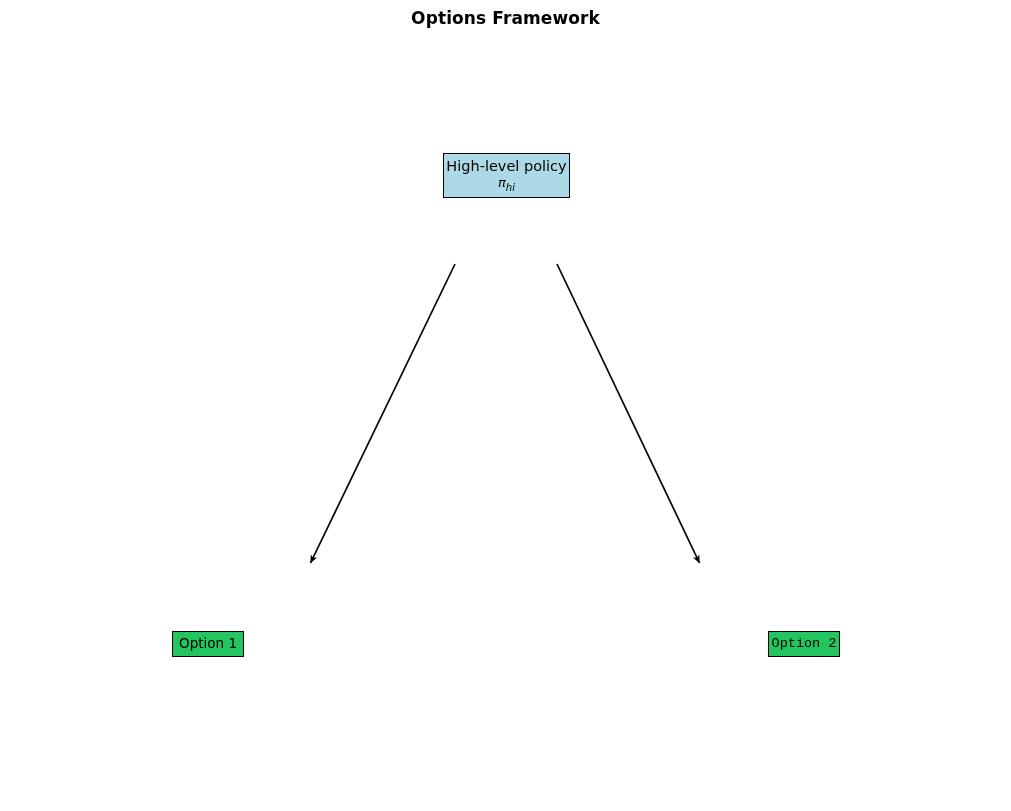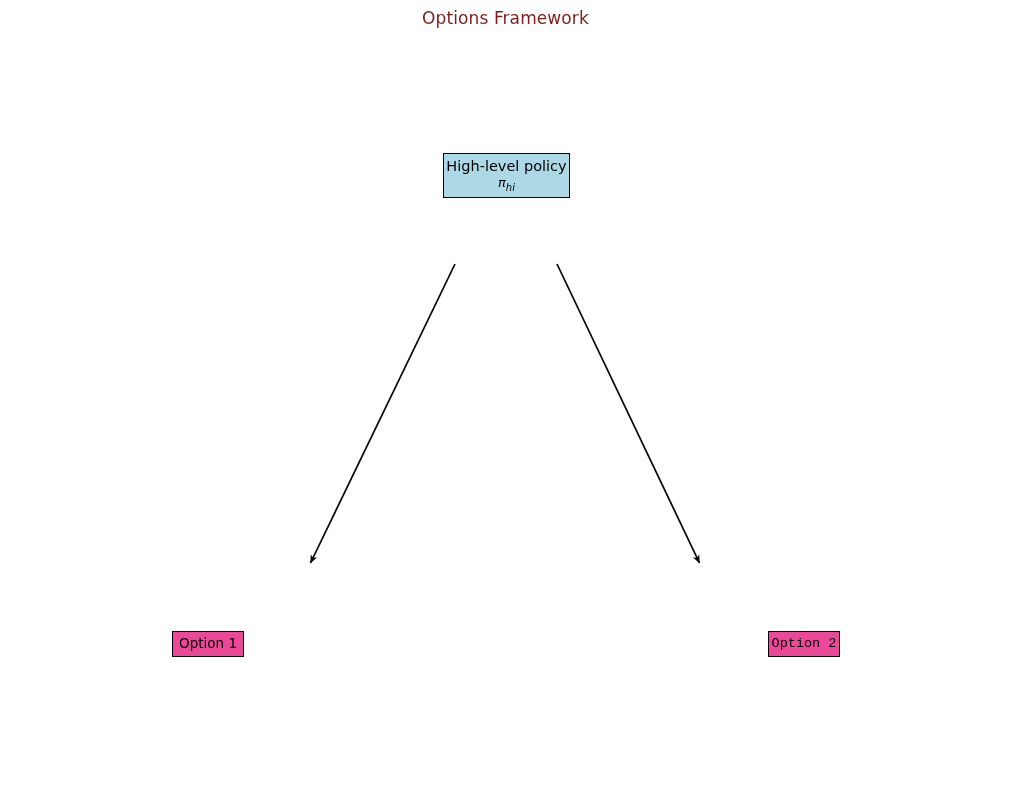--- a/index.html
+++ b/index.html
@@ -24,23 +24,23 @@
     height: 811px;
   }
 
   .diagram-title {
     position: absolute;
     left: 0;
     top: 8px;
     width: 1011px;
     text-align: center;
     font-size: 17px;
-    font-weight: normal;
+    font-weight: bold;
     letter-spacing: 0.1px;
-    color: #7f1d1d;
+    color: #000000;
   }
 
   .edge-layer {
     position: absolute;
     left: 0;
     top: 0;
     width: 1011px;
     height: 811px;
     pointer-events: none;
   }
@@ -76,21 +76,21 @@
   .node-sub .sub-idx {
     font-size: 10px;
     vertical-align: sub;
     font-style: italic;
   }
   .node-sub .sym {
     font-style: italic;
   }
 
   .node-option {
-    background: #ec4899;
+    background: #22c55e;
     height: 26px;
     font-size: 13.5px;
   }
   .node-option .node-label {
     white-space: nowrap;
     padding: 0 7px;
   }
   .node-opt-1 { left: 172px; top: 631px; width: 72px; }
   .node-opt-2 { left: 768px; top: 631px; width: 72px; font-family: Liberation Mono, monospace; }
 </style>

